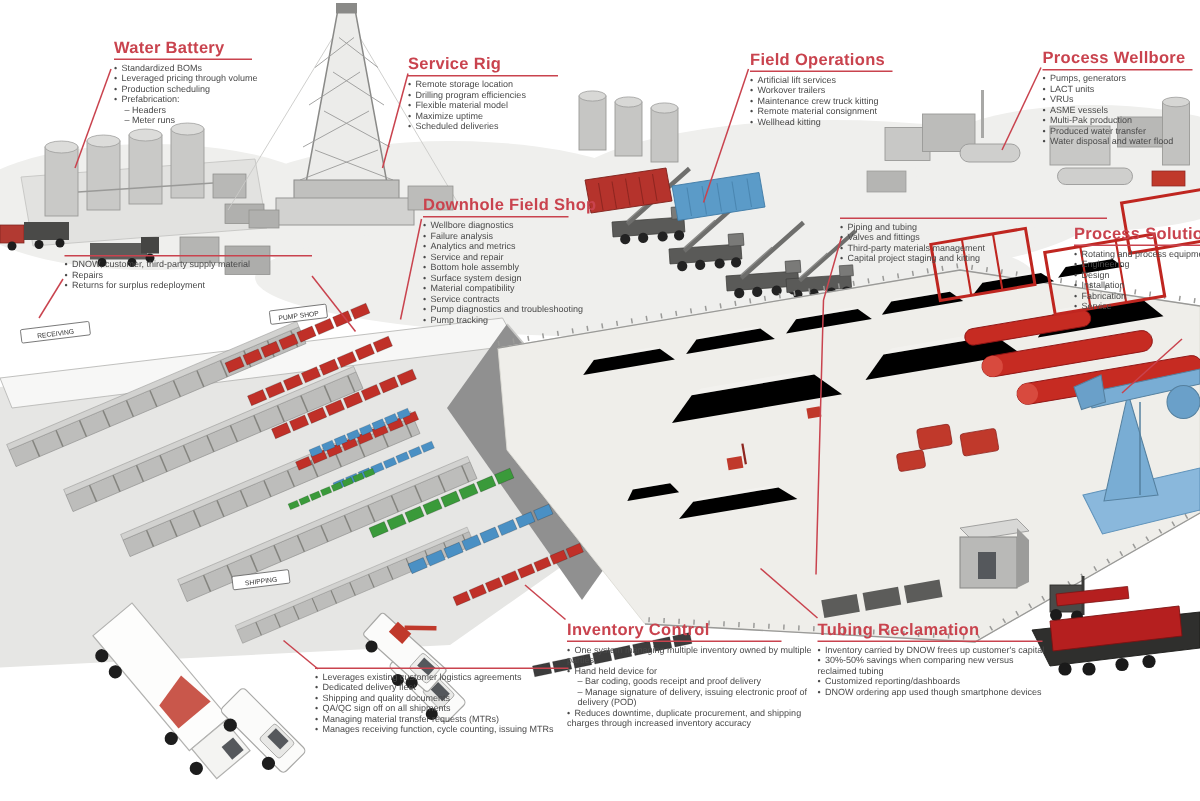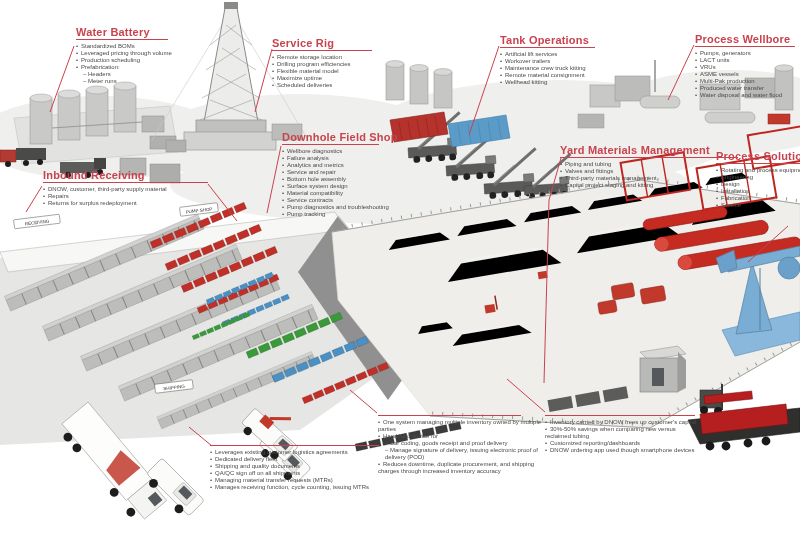--- a/index.html
+++ b/index.html
@@ -391,21 +391,21 @@
   <ul>
       <li data-m="•"><span class="m">•</span><span>Remote storage location</span></li>
       <li data-m="•"><span class="m">•</span><span>Drilling program efficiencies</span></li>
       <li data-m="•"><span class="m">•</span><span>Flexible material model</span></li>
       <li data-m="•"><span class="m">•</span><span>Maximize uptime</span></li>
       <li data-m="•"><span class="m">•</span><span>Scheduled deliveries</span></li>
     </ul>
 </div>
 
 <div class="callout" id="co-field">
-  <h2>Tank Operations</h2>
+  <h2>Field Operations</h2>
   <div class="rule"></div>
   <ul>
       <li data-m="•"><span class="m">•</span><span>Artificial lift services</span></li>
       <li data-m="•"><span class="m">•</span><span>Workover trailers</span></li>
       <li data-m="•"><span class="m">•</span><span>Maintenance crew truck kitting</span></li>
       <li data-m="•"><span class="m">•</span><span>Remote material consignment</span></li>
       <li data-m="•"><span class="m">•</span><span>Wellhead kitting</span></li>
     </ul>
 </div>
 
@@ -434,31 +434,29 @@
       <li data-m="•"><span class="m">•</span><span>Bottom hole assembly</span></li>
       <li data-m="•"><span class="m">•</span><span>Surface system design</span></li>
       <li data-m="•"><span class="m">•</span><span>Material compatibility</span></li>
       <li data-m="•"><span class="m">•</span><span>Service contracts</span></li>
       <li data-m="•"><span class="m">•</span><span>Pump diagnostics and troubleshooting</span></li>
       <li data-m="•"><span class="m">•</span><span>Pump tracking</span></li>
     </ul>
 </div>
 
 <div class="callout" id="co-inbound">
-  <h2>Inbound Receiving</h2>
   <div class="rule"></div>
   <ul>
       <li data-m="•"><span class="m">•</span><span>DNOW, customer, third-party supply material</span></li>
       <li data-m="•"><span class="m">•</span><span>Repairs</span></li>
       <li data-m="•"><span class="m">•</span><span>Returns for surplus redeployment</span></li>
     </ul>
 </div>
 
 <div class="callout" id="co-yardmm">
-  <h2>Yard Materials Management</h2>
   <div class="rule"></div>
   <ul>
       <li data-m="•"><span class="m">•</span><span>Piping and tubing</span></li>
       <li data-m="•"><span class="m">•</span><span>Valves and fittings</span></li>
       <li data-m="•"><span class="m">•</span><span>Third-party materials management</span></li>
       <li data-m="•"><span class="m">•</span><span>Capital project staging and kitting</span></li>
     </ul>
 </div>
 
 <div class="callout" id="co-procsol">
@@ -468,31 +466,33 @@
       <li data-m="•"><span class="m">•</span><span>Rotating and process equipment</span></li>
       <li data-m="•"><span class="m">•</span><span>Engineering</span></li>
       <li data-m="•"><span class="m">•</span><span>Design</span></li>
       <li data-m="•"><span class="m">•</span><span>Installation</span></li>
       <li data-m="•"><span class="m">•</span><span>Fabrication</span></li>
       <li data-m="•"><span class="m">•</span><span>Service</span></li>
     </ul>
 </div>
 
 <div class="callout wrap" id="co-inv">
+  <h2>Inventory Control</h2>
   <div class="rule"></div>
   <ul>
       <li data-m="•"><span class="m">•</span><span>One system managing multiple inventory owned by multiple parties</span></li>
       <li data-m="•"><span class="m">•</span><span>Hand held device for</span></li>
       <li data-m="–"><span class="m">–</span><span>Bar coding, goods receipt and proof delivery</span></li>
       <li data-m="–"><span class="m">–</span><span>Manage signature of delivery, issuing electronic proof of delivery (POD)</span></li>
       <li data-m="•"><span class="m">•</span><span>Reduces downtime, duplicate procurement, and shipping charges through increased inventory accuracy</span></li>
     </ul>
 </div>
 
 <div class="callout wrap" id="co-tubing">
+  <h2>Tubing Reclamation</h2>
   <div class="rule"></div>
   <ul>
       <li data-m="•"><span class="m">•</span><span>Inventory carried by DNOW frees up customer's capital</span></li>
       <li data-m="•"><span class="m">•</span><span>30%-50% savings when comparing new versus reclaimed tubing</span></li>
       <li data-m="•"><span class="m">•</span><span>Customized reporting/dashboards</span></li>
       <li data-m="•"><span class="m">•</span><span>DNOW ordering app used though smartphone devices</span></li>
     </ul>
 </div>
 
 <div class="callout" id="co-out">

